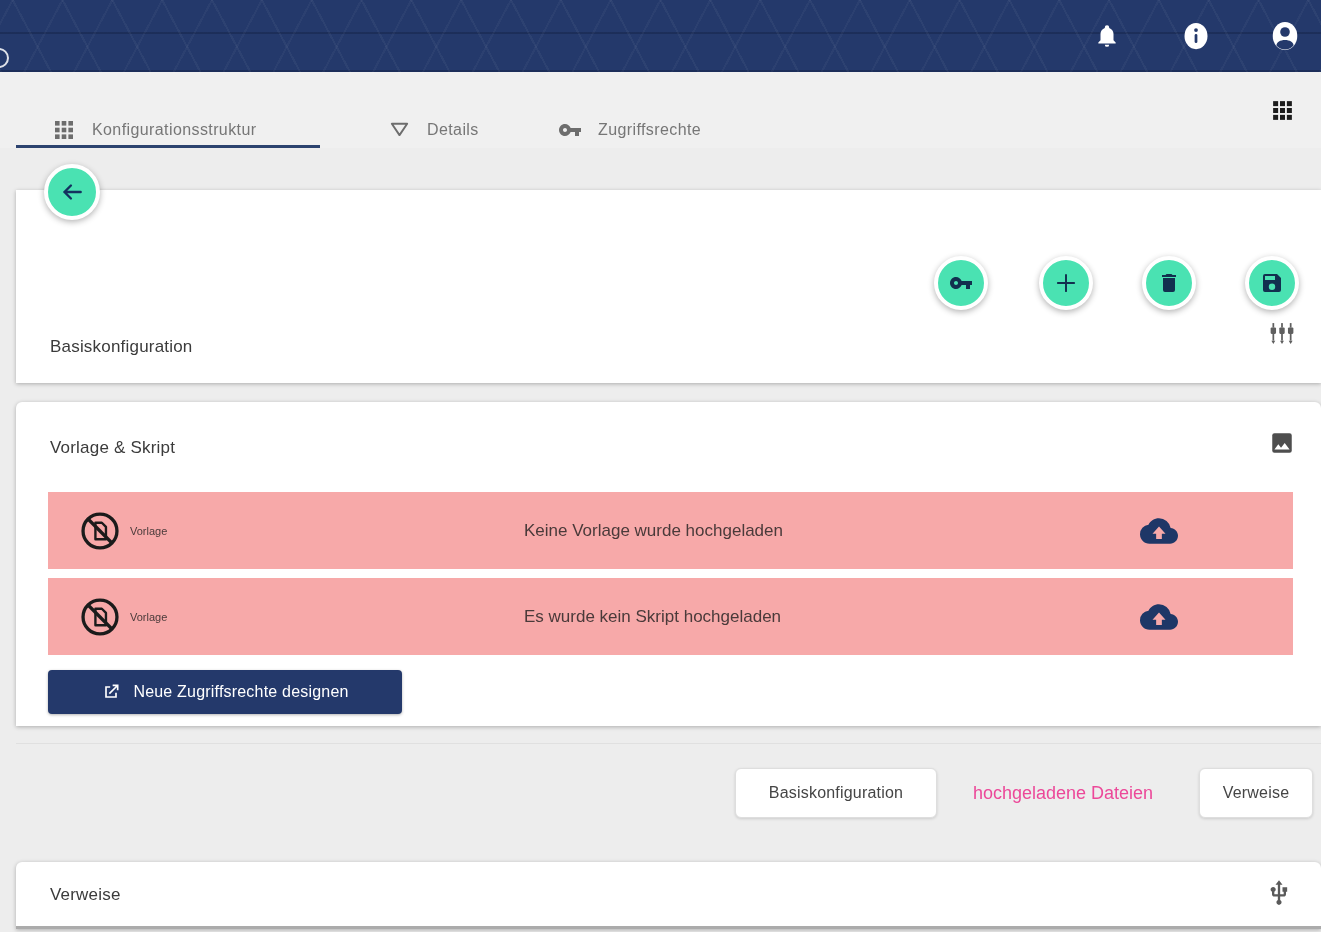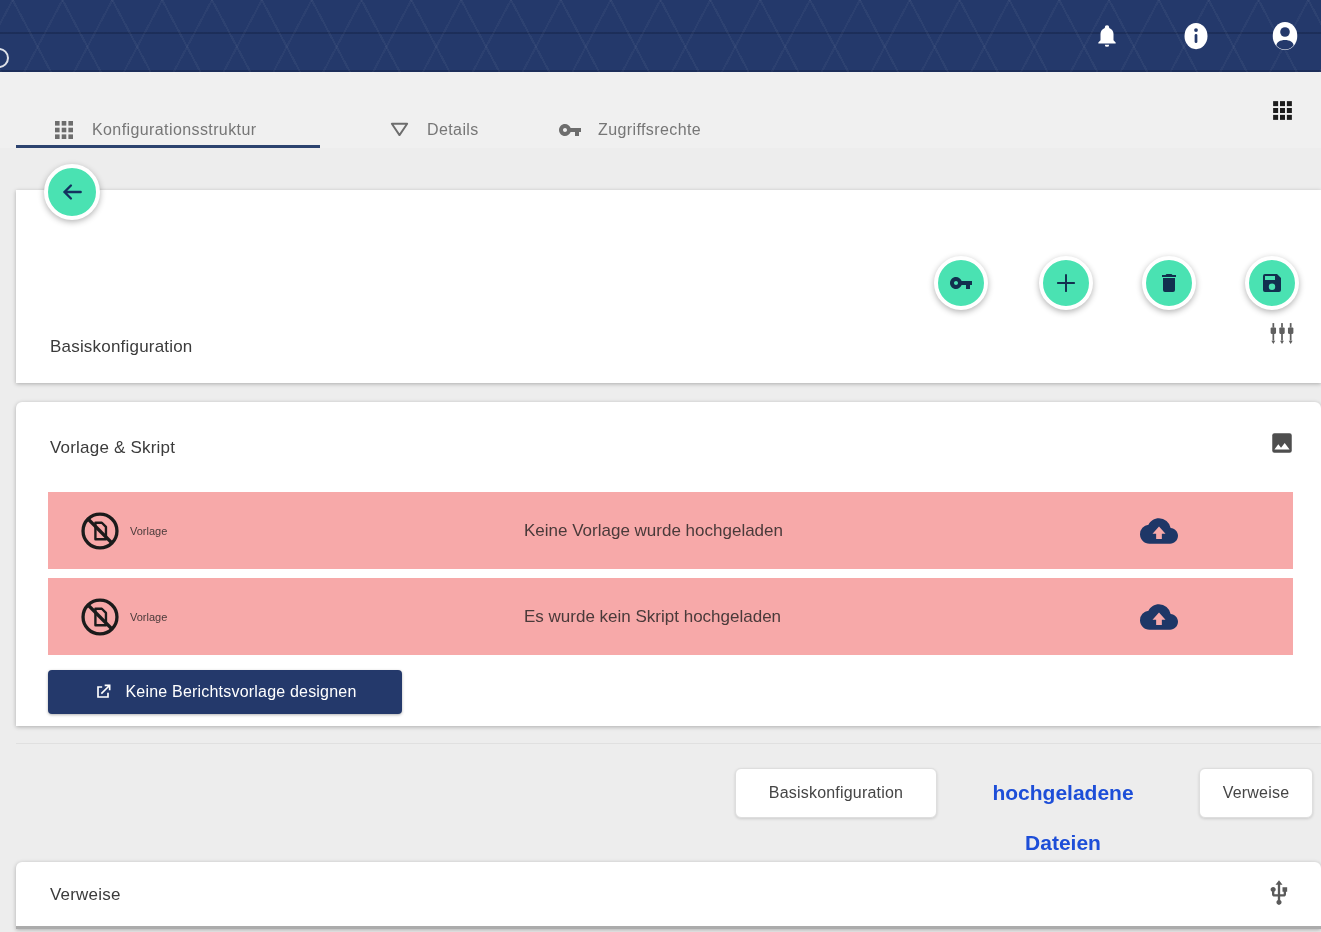--- a/index.html
+++ b/index.html
@@ -87,21 +87,21 @@
                 box-shadow:0 1px 3px rgba(0,0,0,0.3); cursor:pointer; }
 
   
   .divider { position:absolute; left:0; top:341px; width:1305px; height:1px; background:#e0e0e0; }
   .chip-btn { position:absolute; top:366px; height:50px; background:#fff; border:1px solid #dedede;
               border-radius:6px; box-shadow:0 1px 3px rgba(0,0,0,0.14); color:#454545;
               font-family:"Liberation Sans",sans-serif; font-size:16px; letter-spacing:.2px; cursor:pointer; }
   .chip-left { left:719px; width:202px; }
   .chip-right { left:1183px; width:114px; }
   .footer-center { position:absolute; left:937px; top:366px; width:220px; height:50px; line-height:50px;
-                   text-align:center; color:#1d4ed8; font-size:21px; font-weight:700; }
+                   text-align:center; color:#ec4899; font-size:18px; font-weight:400; }
 </style>
 </head>
 <body>
 
 <div class="screen">
 
   <header class="appbar">
     <div class="logo-ring"></div>
     <div class="appbar-actions">
       <button class="iconbtn">
@@ -257,21 +257,21 @@
           <path fill="#f7a9a9" d="M13.8 17h-3.6v-3.2H7.9L12 9.2l4.1 4.6h-2.3z"></path>
         </svg>
       </button>
     </div>
 
     <button class="design-btn">
       <svg width="20" height="20" viewBox="0 0 24 24">
         <path fill="#ffffff" d="M5 5h6v2H7v10h10v-4h2v6H5V5z"></path>
         <path fill="#ffffff" d="M14 3h7v7h-2V6.4l-8.3 8.3-1.4-1.4L17.6 5H14V3z"></path>
       </svg>
-      <span>Keine Berichtsvorlage designen</span>
+      <span>Neue Zugriffsrechte designen</span>
     </button>
 
     <div class="divider"></div>
     <button class="chip-btn chip-left">Basiskonfiguration</button>
     <div class="footer-center">hochgeladene Dateien</div>
     <button class="chip-btn chip-right">Verweise</button>
   </section>
 
   <section class="card card-c">
     <div class="section-title" style="position:absolute; top:23px;">Verweise</div>

